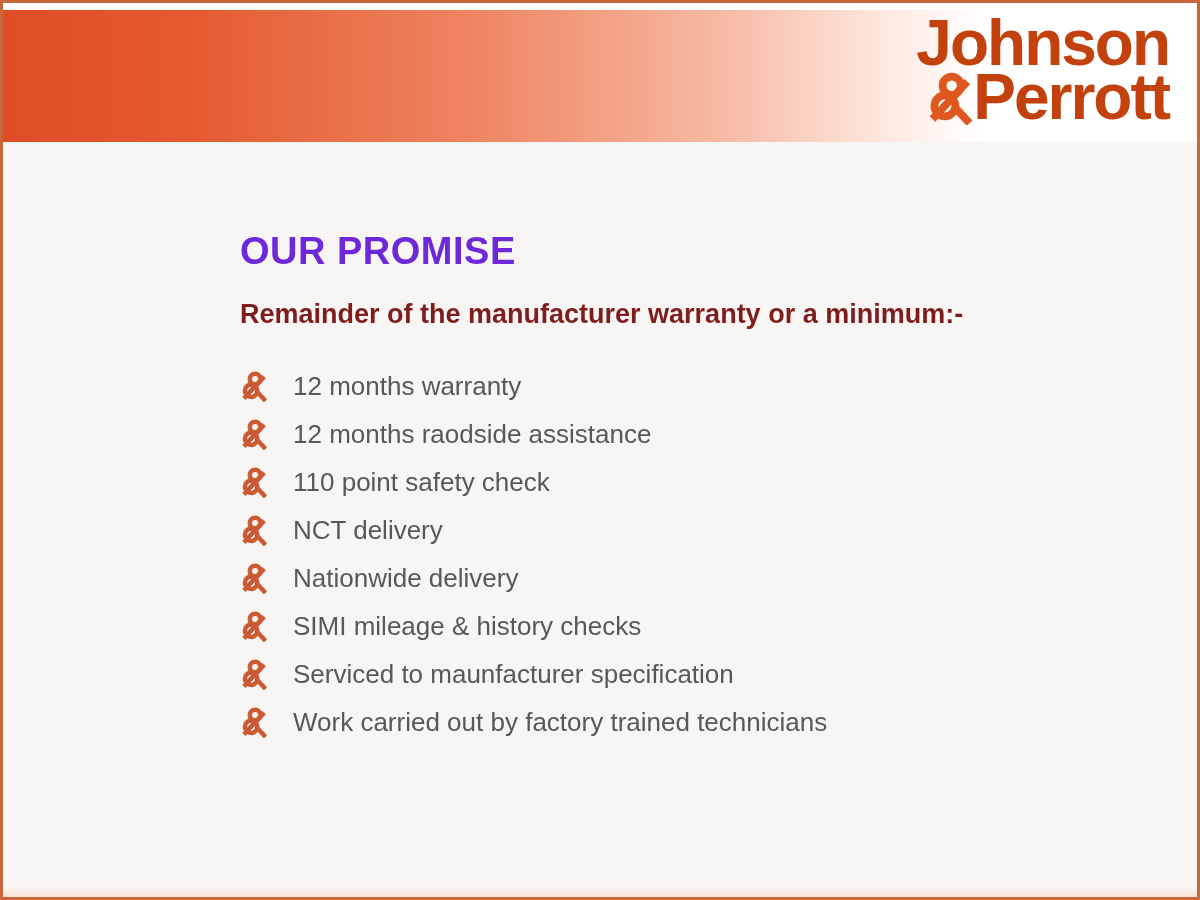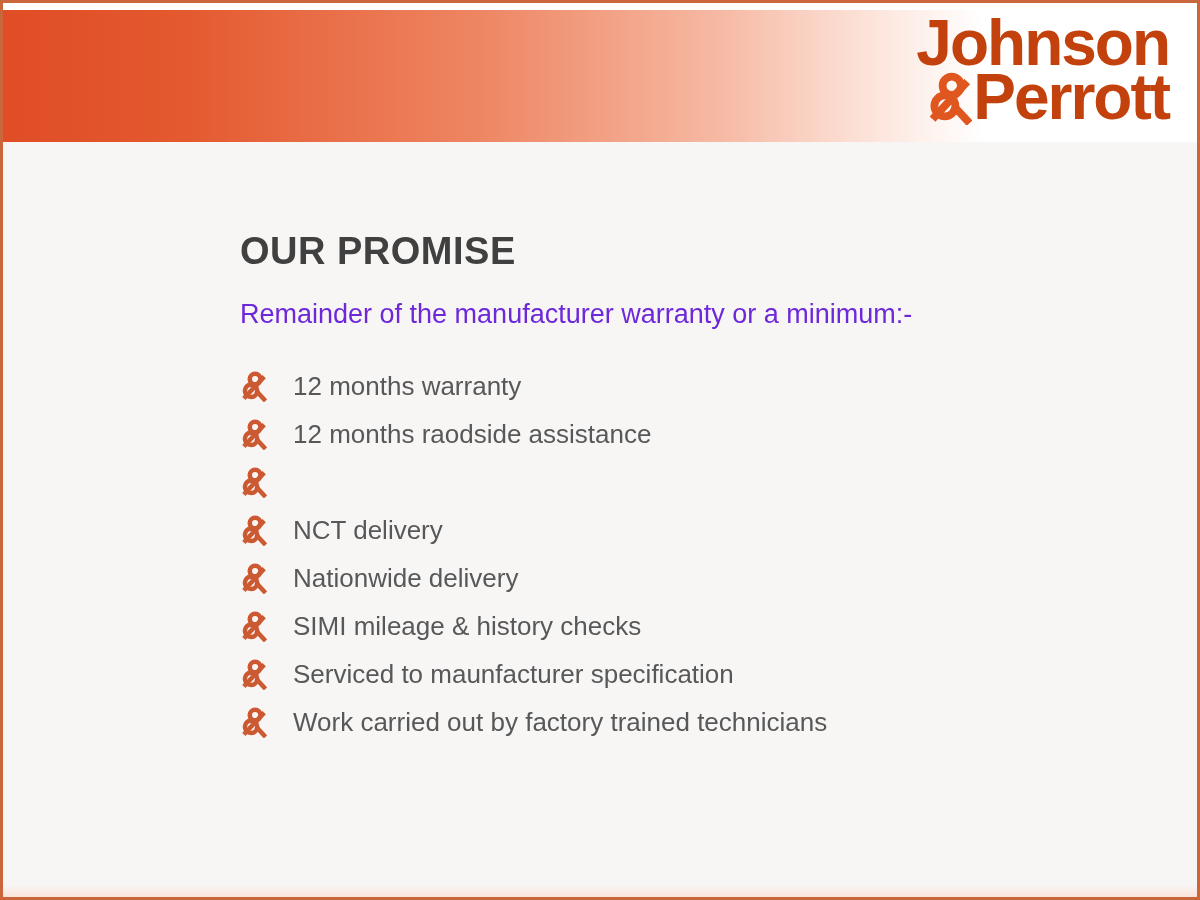--- a/index.html
+++ b/index.html
@@ -52,27 +52,27 @@
   .logo-amp { display: inline-block; margin-right: 1px; }
   .logo-amp svg { width: 46px; height: 53px; display: block; color: #e0561f; }
 
   
   .content { padding: 88px 60px 0 237px; }
   .heading {
     margin: 0 0 26px 0;
     font-size: 38px;
     font-weight: 700;
     letter-spacing: 0.5px;
-    color: #404040;
+    color: #6d28d9;
   }
   .subtitle {
     margin: 0 0 32px 0;
     font-size: 27px;
-    font-weight: 400;
-    color: #6d28d9;
+    font-weight: 700;
+    color: #7f1d1d;
   }
   .promise-list { list-style: none; margin: 0; padding: 0; text-align: center; }
   .promise-item {
     display: flex;
     align-items: center;
     height: 48px;
     gap: 26px;
   }
   .bullet { flex: 0 0 auto; }
   .bullet svg { width: 27px; height: 31px; display: block; color: #cb5a33; }
@@ -138,20 +138,21 @@
             </svg>
           </span>
         <span class="item-label">12 months raodside assistance</span>
       </li>
       <li class="promise-item">
         <span class="bullet">
             <svg viewBox="0 0 100 116">
               <use href="#amp-glyph"></use>
             </svg>
           </span>
+        <span class="item-label">110 point safety check</span>
       </li>
       <li class="promise-item">
         <span class="bullet">
             <svg viewBox="0 0 100 116">
               <use href="#amp-glyph"></use>
             </svg>
           </span>
         <span class="item-label">NCT delivery</span>
       </li>
       <li class="promise-item">

